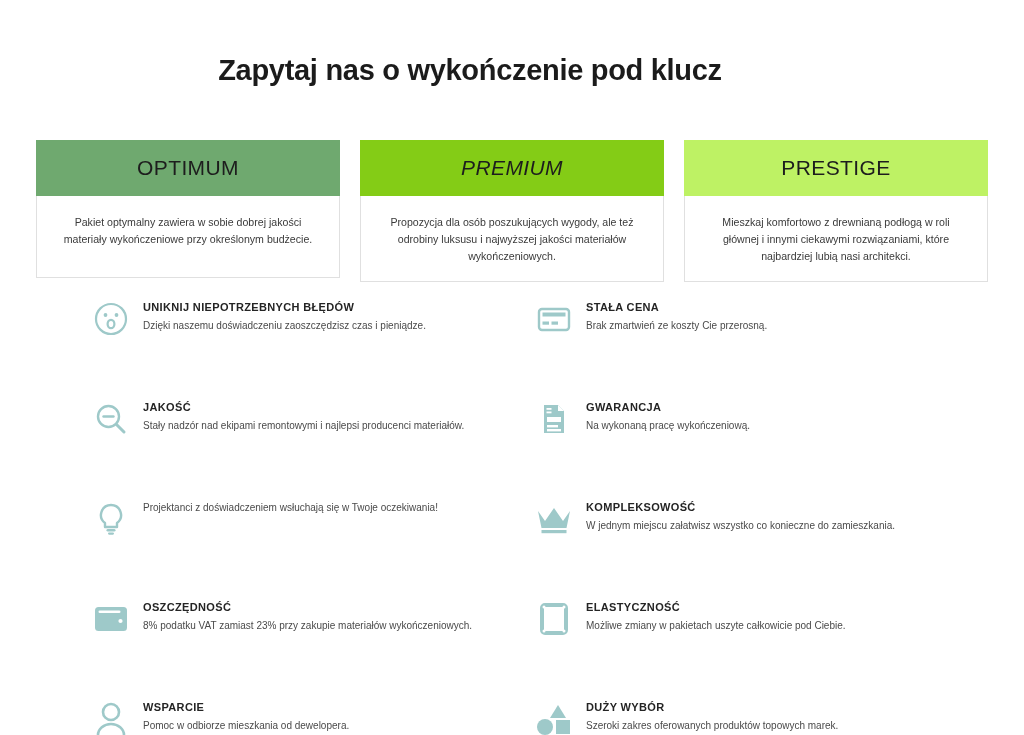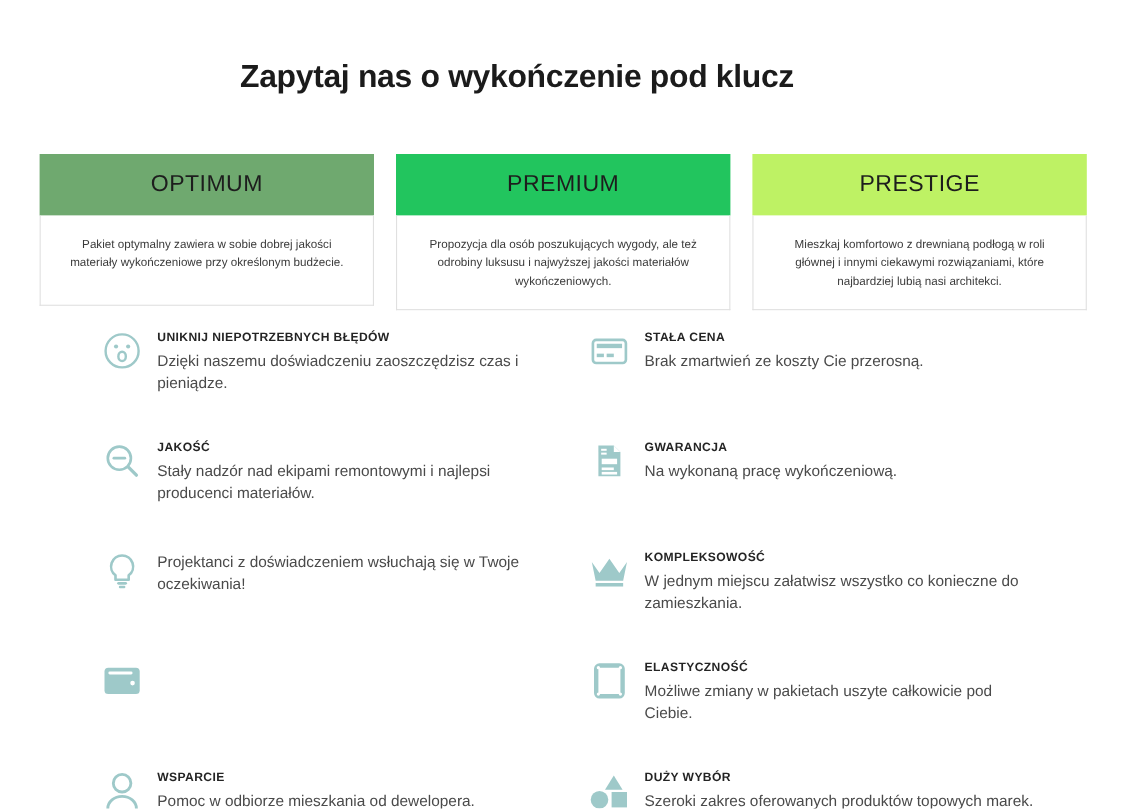--- a/index.html
+++ b/index.html
@@ -83,41 +83,41 @@
   .feature-icon svg { display: block; }
   .feature-text { padding-top: 5px; }
   .feature-title {
     font-size: 11px;
     font-weight: bold;
     letter-spacing: 0.35px;
     color: #242424;
     margin-bottom: 6px;
   }
   .feature-desc {
-    font-size: 14px;
+    font-size: 10px;
     color: #4a4a4a;
     line-height: 1.4;
   }
 </style>
 </head>
 <body>
 
 <div class="page">
 
   <h1 class="page-title">Zapytaj nas o wykończenie pod klucz</h1>
 
   <div class="cards">
 
     <div class="card">
       <div class="card-header" style="background-color: rgb(111, 169, 111);">OPTIMUM</div>
       <div class="card-body">Pakiet optymalny zawiera w sobie dobrej jakości materiały wykończeniowe przy określonym budżecie.</div>
     </div>
 
     <div class="card">
-      <div class="card-header" style="background-color: #22c55e;">PREMIUM</div>
+      <div class="card-header" style="background-color: #84cc16; font-style: italic;">PREMIUM</div>
       <div class="card-body">Propozycja dla osób poszukujących wygody, ale też odrobiny luksusu i najwyższej jakości materiałów wykończeniowych.</div>
     </div>
 
     <div class="card">
       <div class="card-header" style="background-color: #bef264;">PRESTIGE</div>
       <div class="card-body">Mieszkaj komfortowo z drewnianą podłogą w roli głównej i innymi ciekawymi rozwiązaniami, które najbardziej lubią nasi architekci.</div>
     </div>
 
   </div>
 
@@ -212,20 +212,24 @@
     </div>
 
     <div class="feature">
       <div class="feature-icon">
         <svg width="38" height="32" viewBox="0 0 38 32">
           <rect x="3" y="4" width="32" height="24" rx="3.5" fill="#9ec9c9"></rect>
           <rect x="6.5" y="7.5" width="22" height="2.6" rx="1.3" fill="#ffffff"></rect>
           <circle cx="28.5" cy="18" r="2.1" fill="#ffffff"></circle>
         </svg>
       </div>
+      <div class="feature-text">
+        <div class="feature-title">OSZCZĘDNOŚĆ</div>
+        <div class="feature-desc">8% podatku VAT zamiast 23% przy zakupie materiałów wykończeniowych.</div>
+      </div>
     </div>
 
     <div class="feature">
       <div class="feature-icon">
         <svg width="34" height="34" viewBox="0 0 34 34">
           <rect x="5" y="3" width="24" height="28" rx="3" fill="none" stroke="#9ec9c9" stroke-width="4"></rect>
           <circle cx="7" cy="5" r="1.5" fill="#ffffff"></circle>
           <circle cx="27" cy="5" r="1.5" fill="#ffffff"></circle>
           <circle cx="7" cy="29" r="1.5" fill="#ffffff"></circle>
           <circle cx="27" cy="29" r="1.5" fill="#ffffff"></circle>

